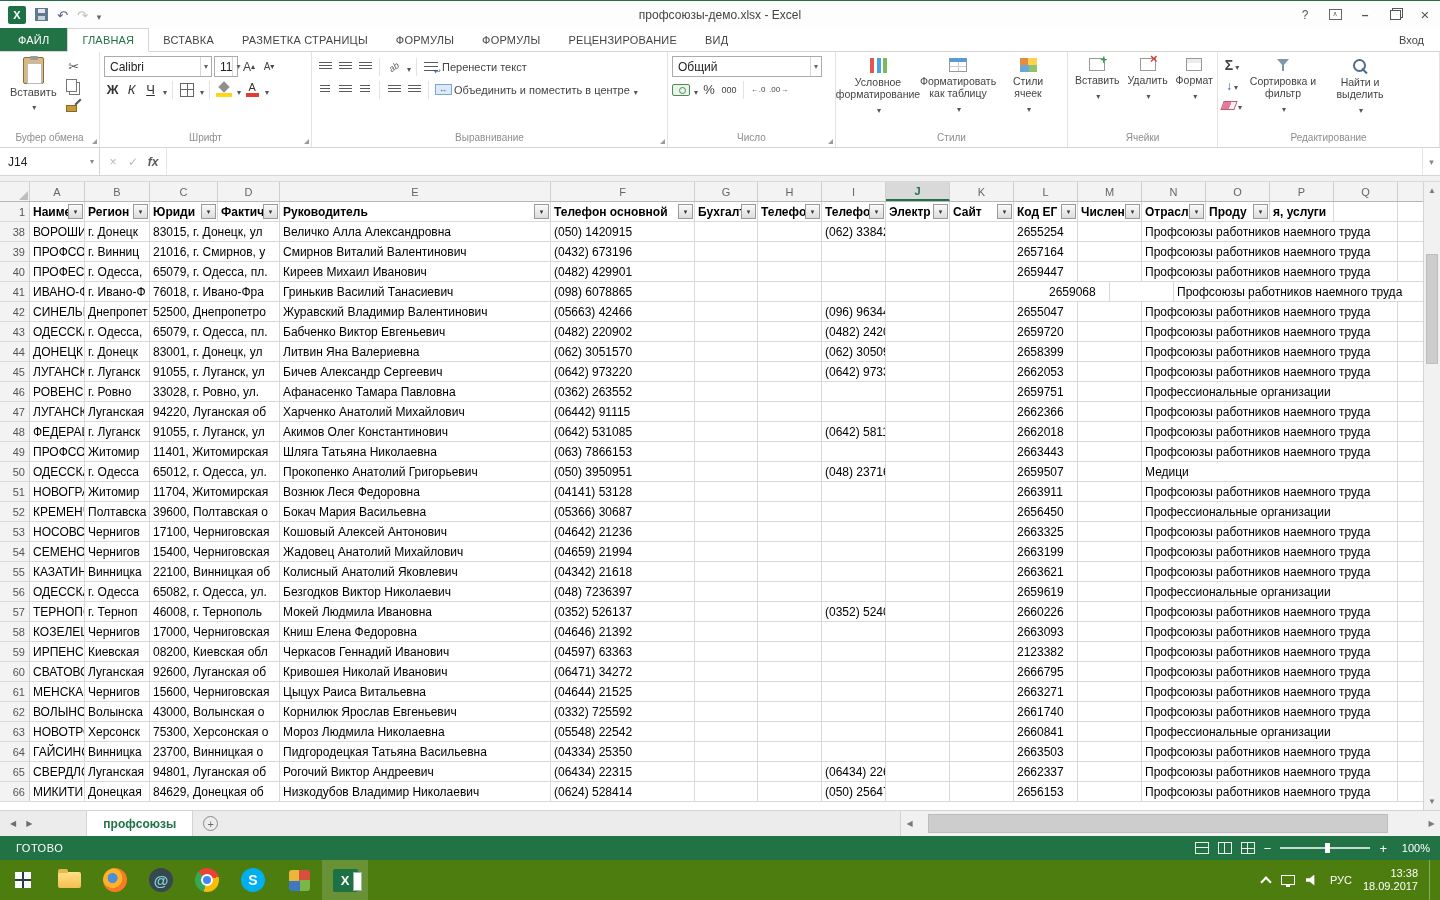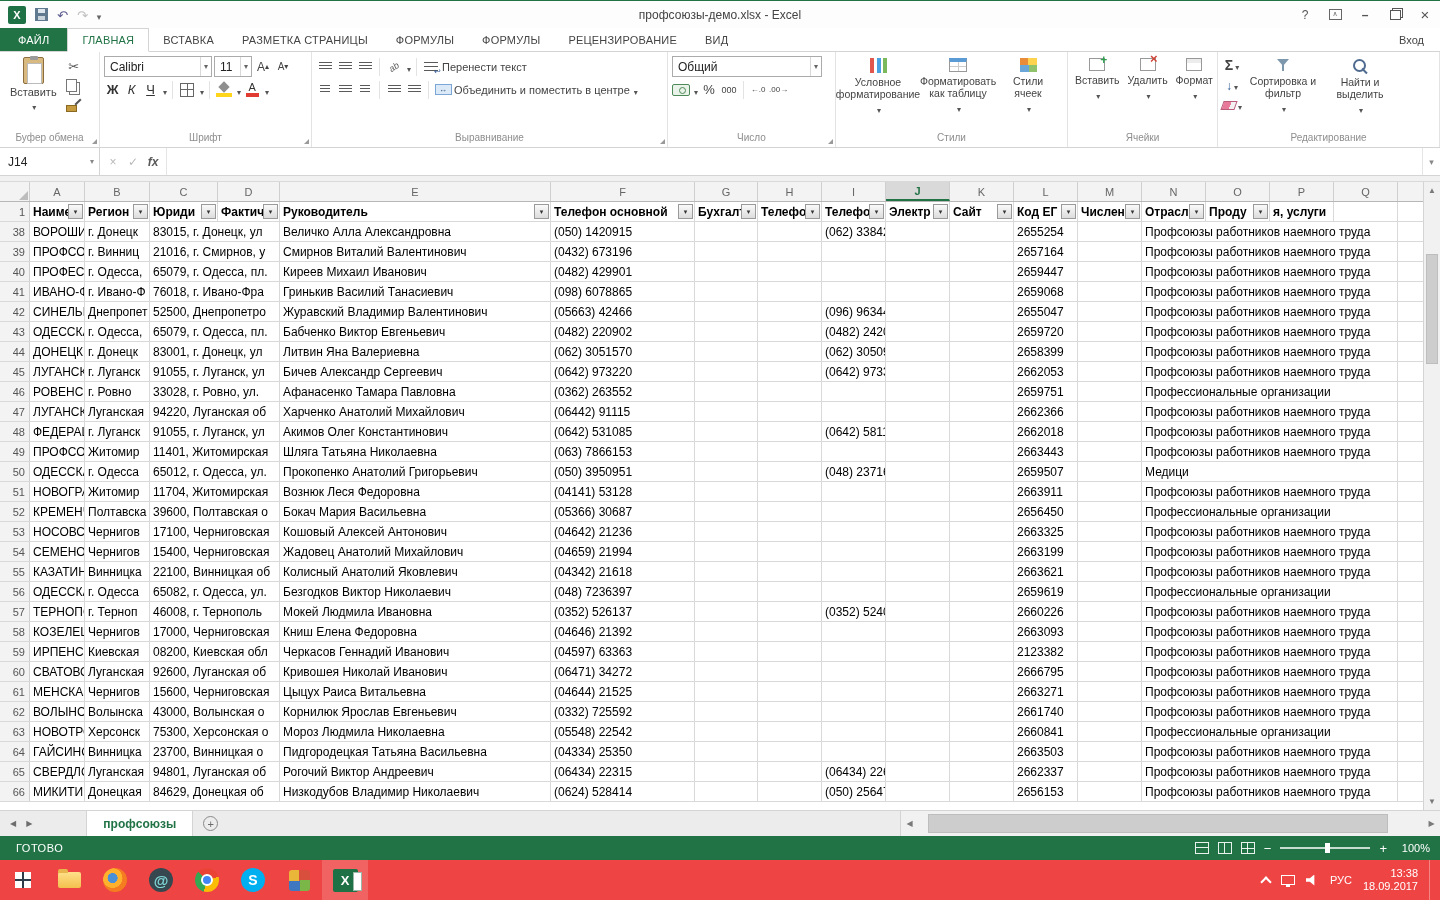--- a/index.html
+++ b/index.html
@@ -167,21 +167,21 @@
   .vico.v1{background:linear-gradient(rgba(255,255,255,.9),rgba(255,255,255,.9)) 0 4px/100% 1px no-repeat}
   .vico.v2{background:linear-gradient(rgba(255,255,255,.9),rgba(255,255,255,.9)) 50% 0/1px 100% no-repeat}
   .vico.v3{background:linear-gradient(rgba(255,255,255,.9),rgba(255,255,255,.9)) 0 50%/100% 1px no-repeat,linear-gradient(rgba(255,255,255,.9),rgba(255,255,255,.9)) 50% 0/1px 100% no-repeat}
   .zminus::before{content:"−";font-size:13px}
   .zplus::before{content:"+";font-size:13px}
   .ztrack{width:90px;height:2px;background:rgba(255,255,255,.75);position:relative;display:block}
   .zthumb{position:absolute;left:50%;top:-4px;width:5px;height:10px;background:#fff}
   .zoomval{min-width:34px;text-align:right}
 
   
-  .taskbar{height:40px;flex:0 0 40px;background:#ef4444;display:flex;align-items:stretch}
+  .taskbar{height:40px;flex:0 0 40px;background:#4d7c0f;display:flex;align-items:stretch}
   .tb-btn{width:46px;display:flex;align-items:center;justify-content:center}
   .tb-btn.active{background:rgba(255,255,255,.16)}
   .win-logo{position:relative;width:16px;height:16px;background:#fdfdfd}
   .win-logo::before{content:"";position:absolute;left:7px;top:0;width:2px;height:16px;background:#2d3a47}
   .win-logo::after{content:"";position:absolute;top:7px;left:0;width:16px;height:2px;background:#2d3a47}
   .ic-folder{width:23px;height:16px;background:linear-gradient(#ffe08a,#f3c04d);border-radius:2px;position:relative}
   .ic-folder::before{content:"";position:absolute;top:-3px;left:0;width:10px;height:4px;background:#e8b64c;border-radius:2px 2px 0 0}
   .ic-ff{width:24px;height:24px;border-radius:50%;background:radial-gradient(circle at 40% 42%,#4a90d9 0 24%,#ffb12e 26% 48%,#f57c20 50% 74%,#e2540a 76%)}
   .ic-at{width:24px;height:24px;border-radius:50%;background:#37474f;color:#7fd8d8;display:flex;align-items:center;justify-content:center;font-size:15px;font-weight:bold}
   .ic-at::before{content:"@"}
@@ -259,21 +259,21 @@
       <div class="glabel">Буфер обмена</div>
       <span class="launcher"></span>
     </div>
 
     <div class="rgroup" style="width:212px">
       <div class="g-row">
         <div class="combo" style="width:108px">
           <span>Calibri</span>
             <span class="ca">▾</span>
         </div>
-        <div class="combo" style="width:38px">
+        <div class="combo" style="width:24px">
           <span>11</span>
             <span class="ca">▾</span>
         </div>
         <span class="sico ic-afup"></span>
         <span class="sico ic-afdn"></span>
       </div>
       <div class="g-row">
         <span class="fmt b">Ж</span>
         <span class="fmt i">К</span>
         <span class="fmt u">Ч</span>
@@ -635,21 +635,21 @@
             <div class="cell" style="width: 55px;">ИВАНО-Ф</div>
             <div class="cell" style="width: 65px;">г. Ивано-Ф</div>
             <div class="cell" style="width: 130px;">76018, г. Ивано-Фра</div>
             <div class="cell" style="width: 271px;">Гринькив Василий Танасиевич</div>
             <div class="cell" style="width: 144px;">(098) 6078865</div>
             <div class="cell" style="width: 63px;"></div>
             <div class="cell" style="width: 64px;"></div>
             <div class="cell" style="width: 64px;"></div>
             <div class="cell" style="width: 64px;"></div>
             <div class="cell" style="width: 64px;"></div>
-            <div class="cell" style="width: 64px;">2659068</div>
+            <div class="cell" style="width: 64px; margin-left: 32px;">2659068</div>
             <div class="cell" style="width: 64px;"></div>
             <div class="cell" style="width: 256px;">Профсоюзы работников наемного труда</div>
             <div class="cell filler"></div>
           </div>
           <div class="grow">
             <div class="rowhdr">42</div>
             <div class="cell" style="width: 55px;">СИНЕЛЬН</div>
             <div class="cell" style="width: 65px;">Днепропет</div>
             <div class="cell" style="width: 130px;">52500, Днепропетро</div>
             <div class="cell" style="width: 271px;">Журавский Владимир Валентинович</div>

